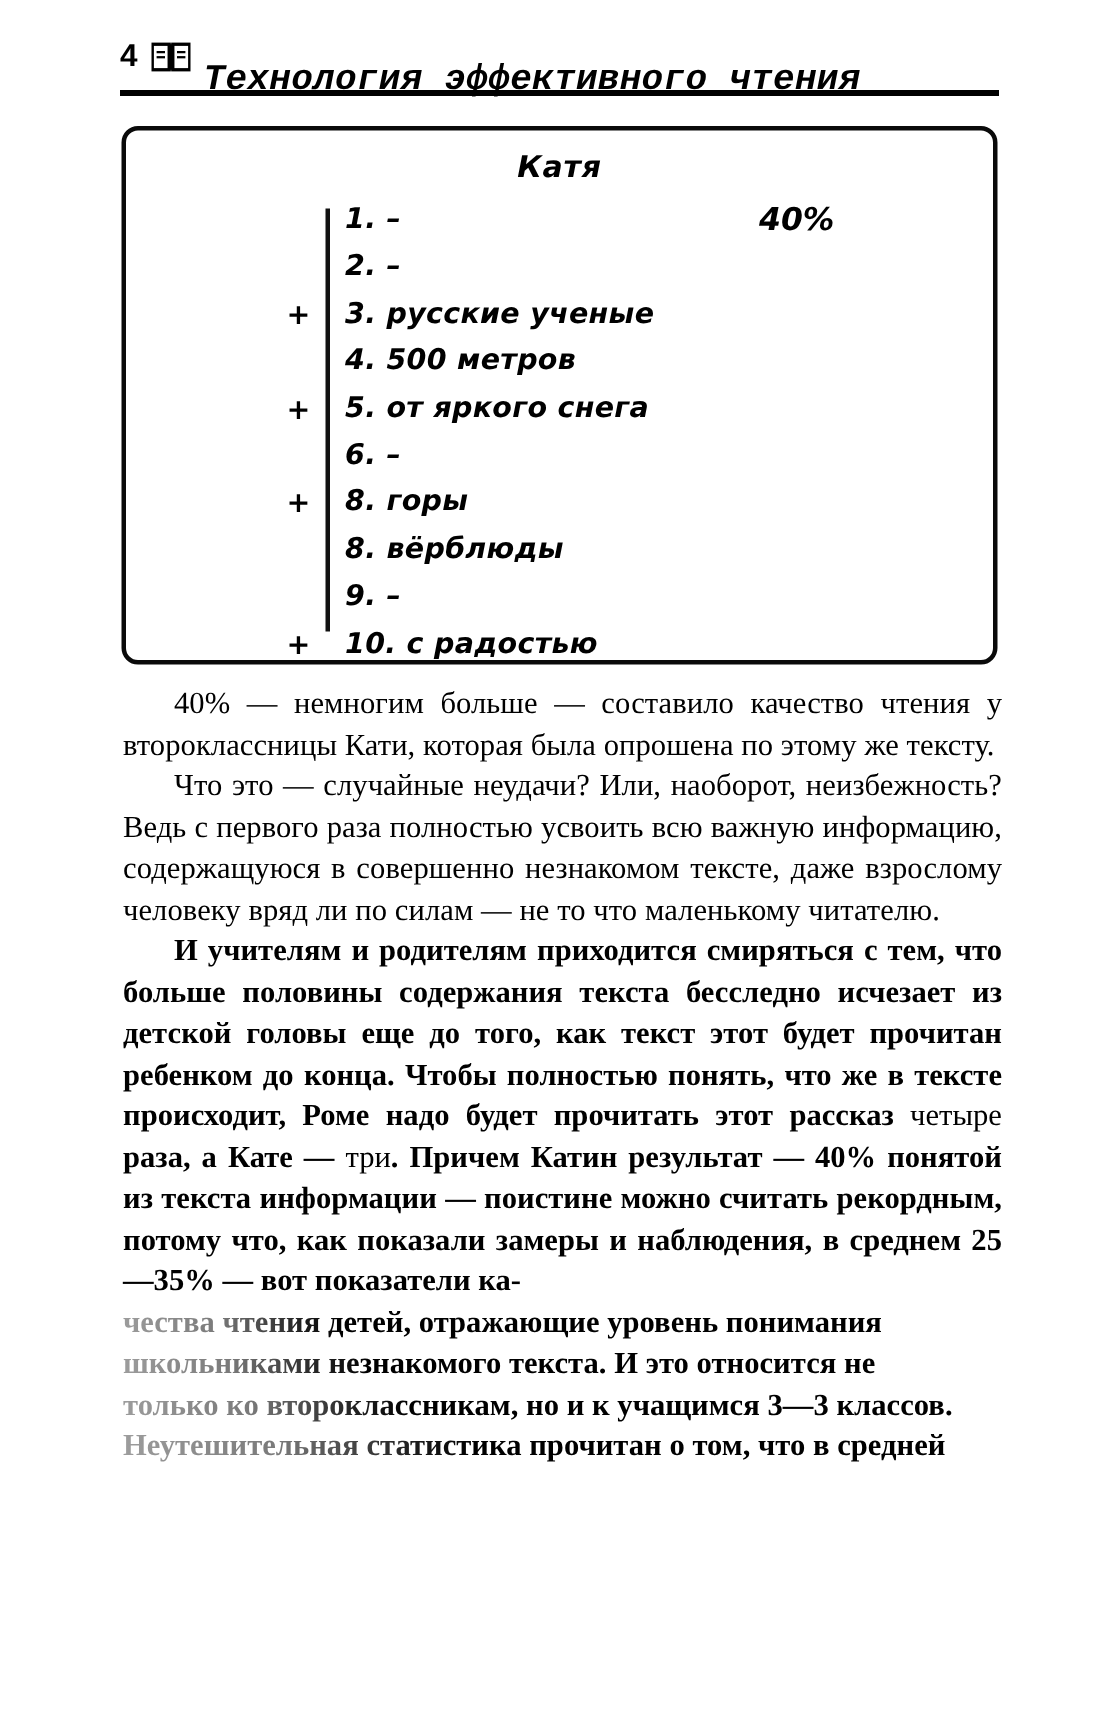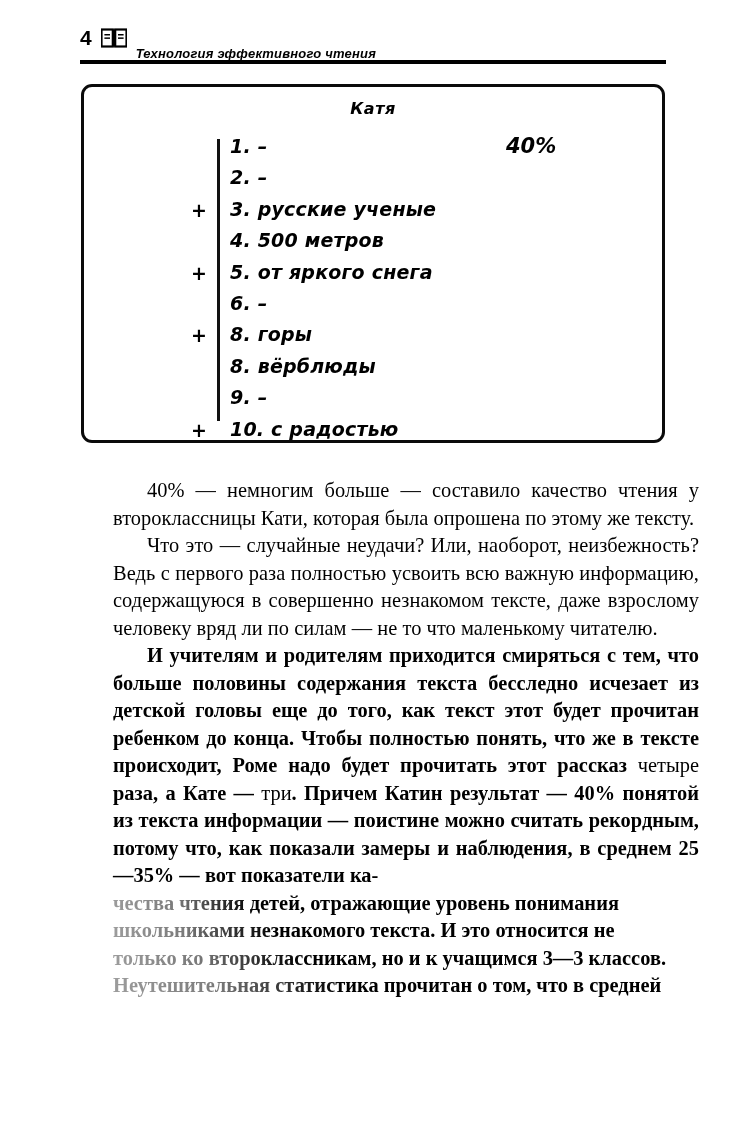--- a/index.html
+++ b/index.html
@@ -44,22 +44,22 @@
   }
   .book-icon {
     display: inline-block;
     width: 26px;
     height: 20px;
     flex: 0 0 auto;
     position: relative;
     top: 1px;
   }
   .header-title {
-    font-family: Liberation Sans, sans-serif;
-    font-size: 13px;
+    font-family: Liberation Mono, monospace;
+    font-size: 24px;
     font-style: italic;
     font-weight: 700;
     letter-spacing: 0.2px;
     line-height: 1;
     white-space: nowrap;
     margin-top: 33px;
   }
   .header-rule {
     position: absolute;
     left: 80px;
@@ -83,21 +83,21 @@
   }
   .panel-title {
     position: absolute;
     left: 0;
     top: 12px;
     width: 100%;
     text-align: center;
     font-family: "DejaVu Sans", sans-serif;
     font-style: italic;
     font-weight: 700;
-    font-size: 16px;
+    font-size: 20px;
     letter-spacing: 0.5px;
   }
   .list-area {
     position: absolute;
     left: 0;
     top: 48px;
     width: 100%;
   }
   .rule-vert {
     position: absolute;
@@ -146,23 +146,22 @@
     font-weight: 700;
     font-size: 21px;
     line-height: 1.1;
     margin-left: 14px;
   }
 
   
   .body-copy {
     position: absolute;
     left: 82px;
-    top: 477px;
+    top: 456px;
     width: 586px;
-    margin-left: 31px;
   }
   .para {
     margin: 0;
     font-size: 20.4px;
     line-height: 27.5px;
     text-align: justify;
     text-indent: 34px;
     hyphens: manual;
     letter-spacing: 0.05px;
   }

